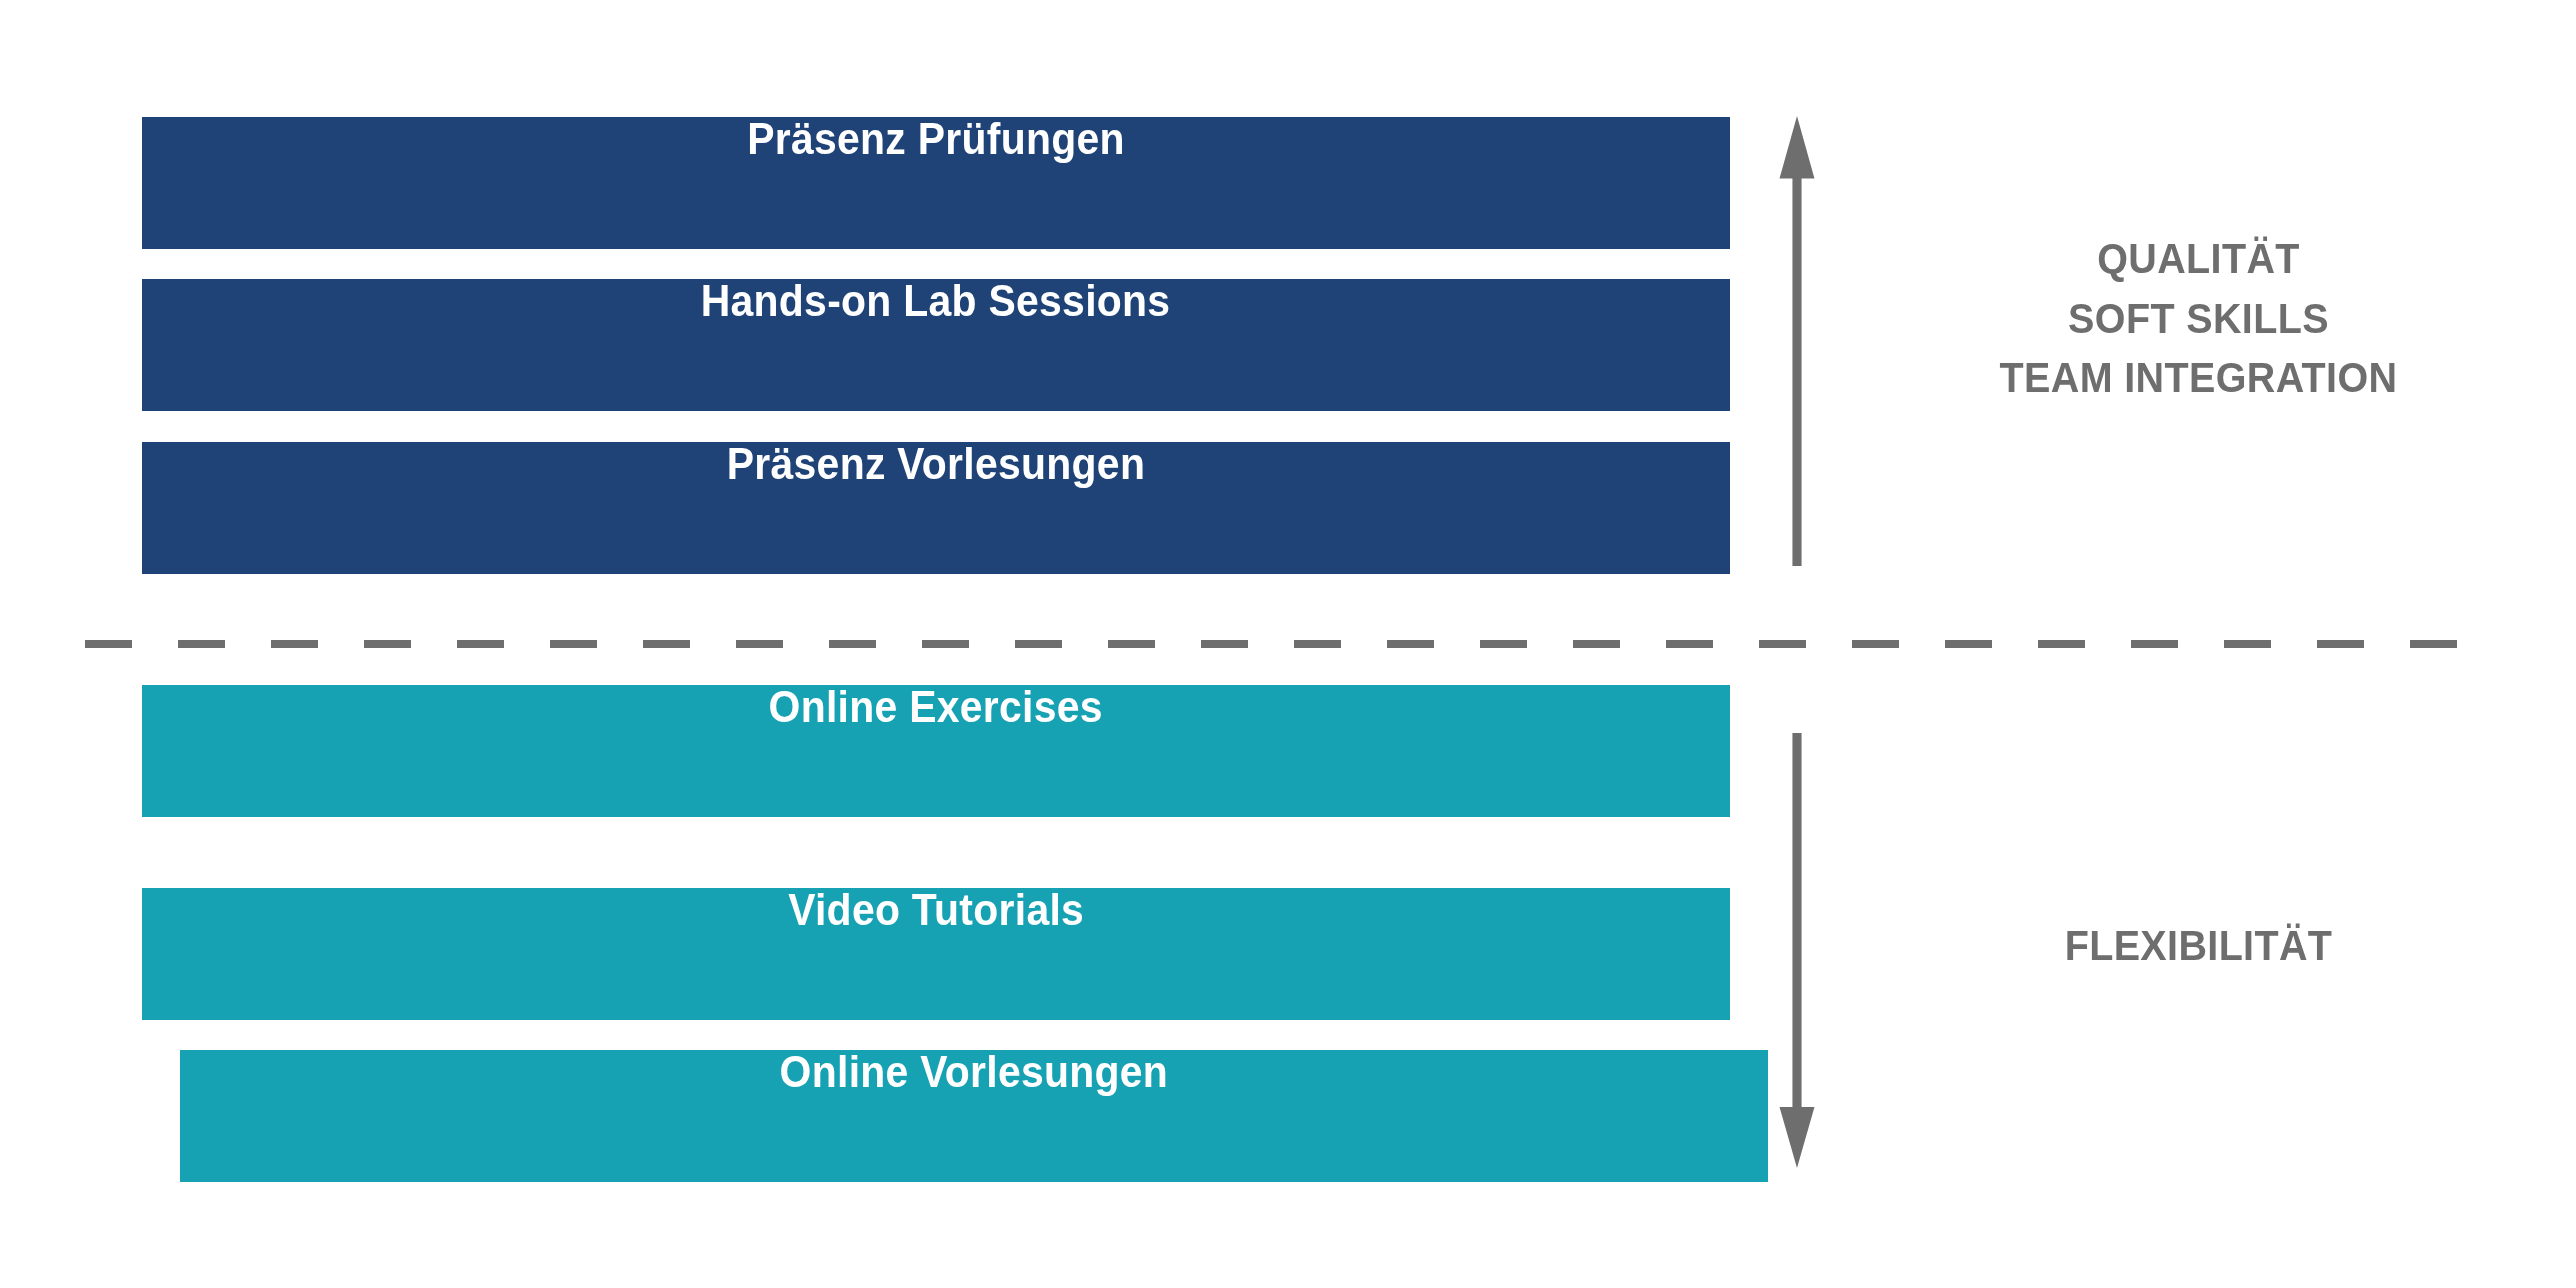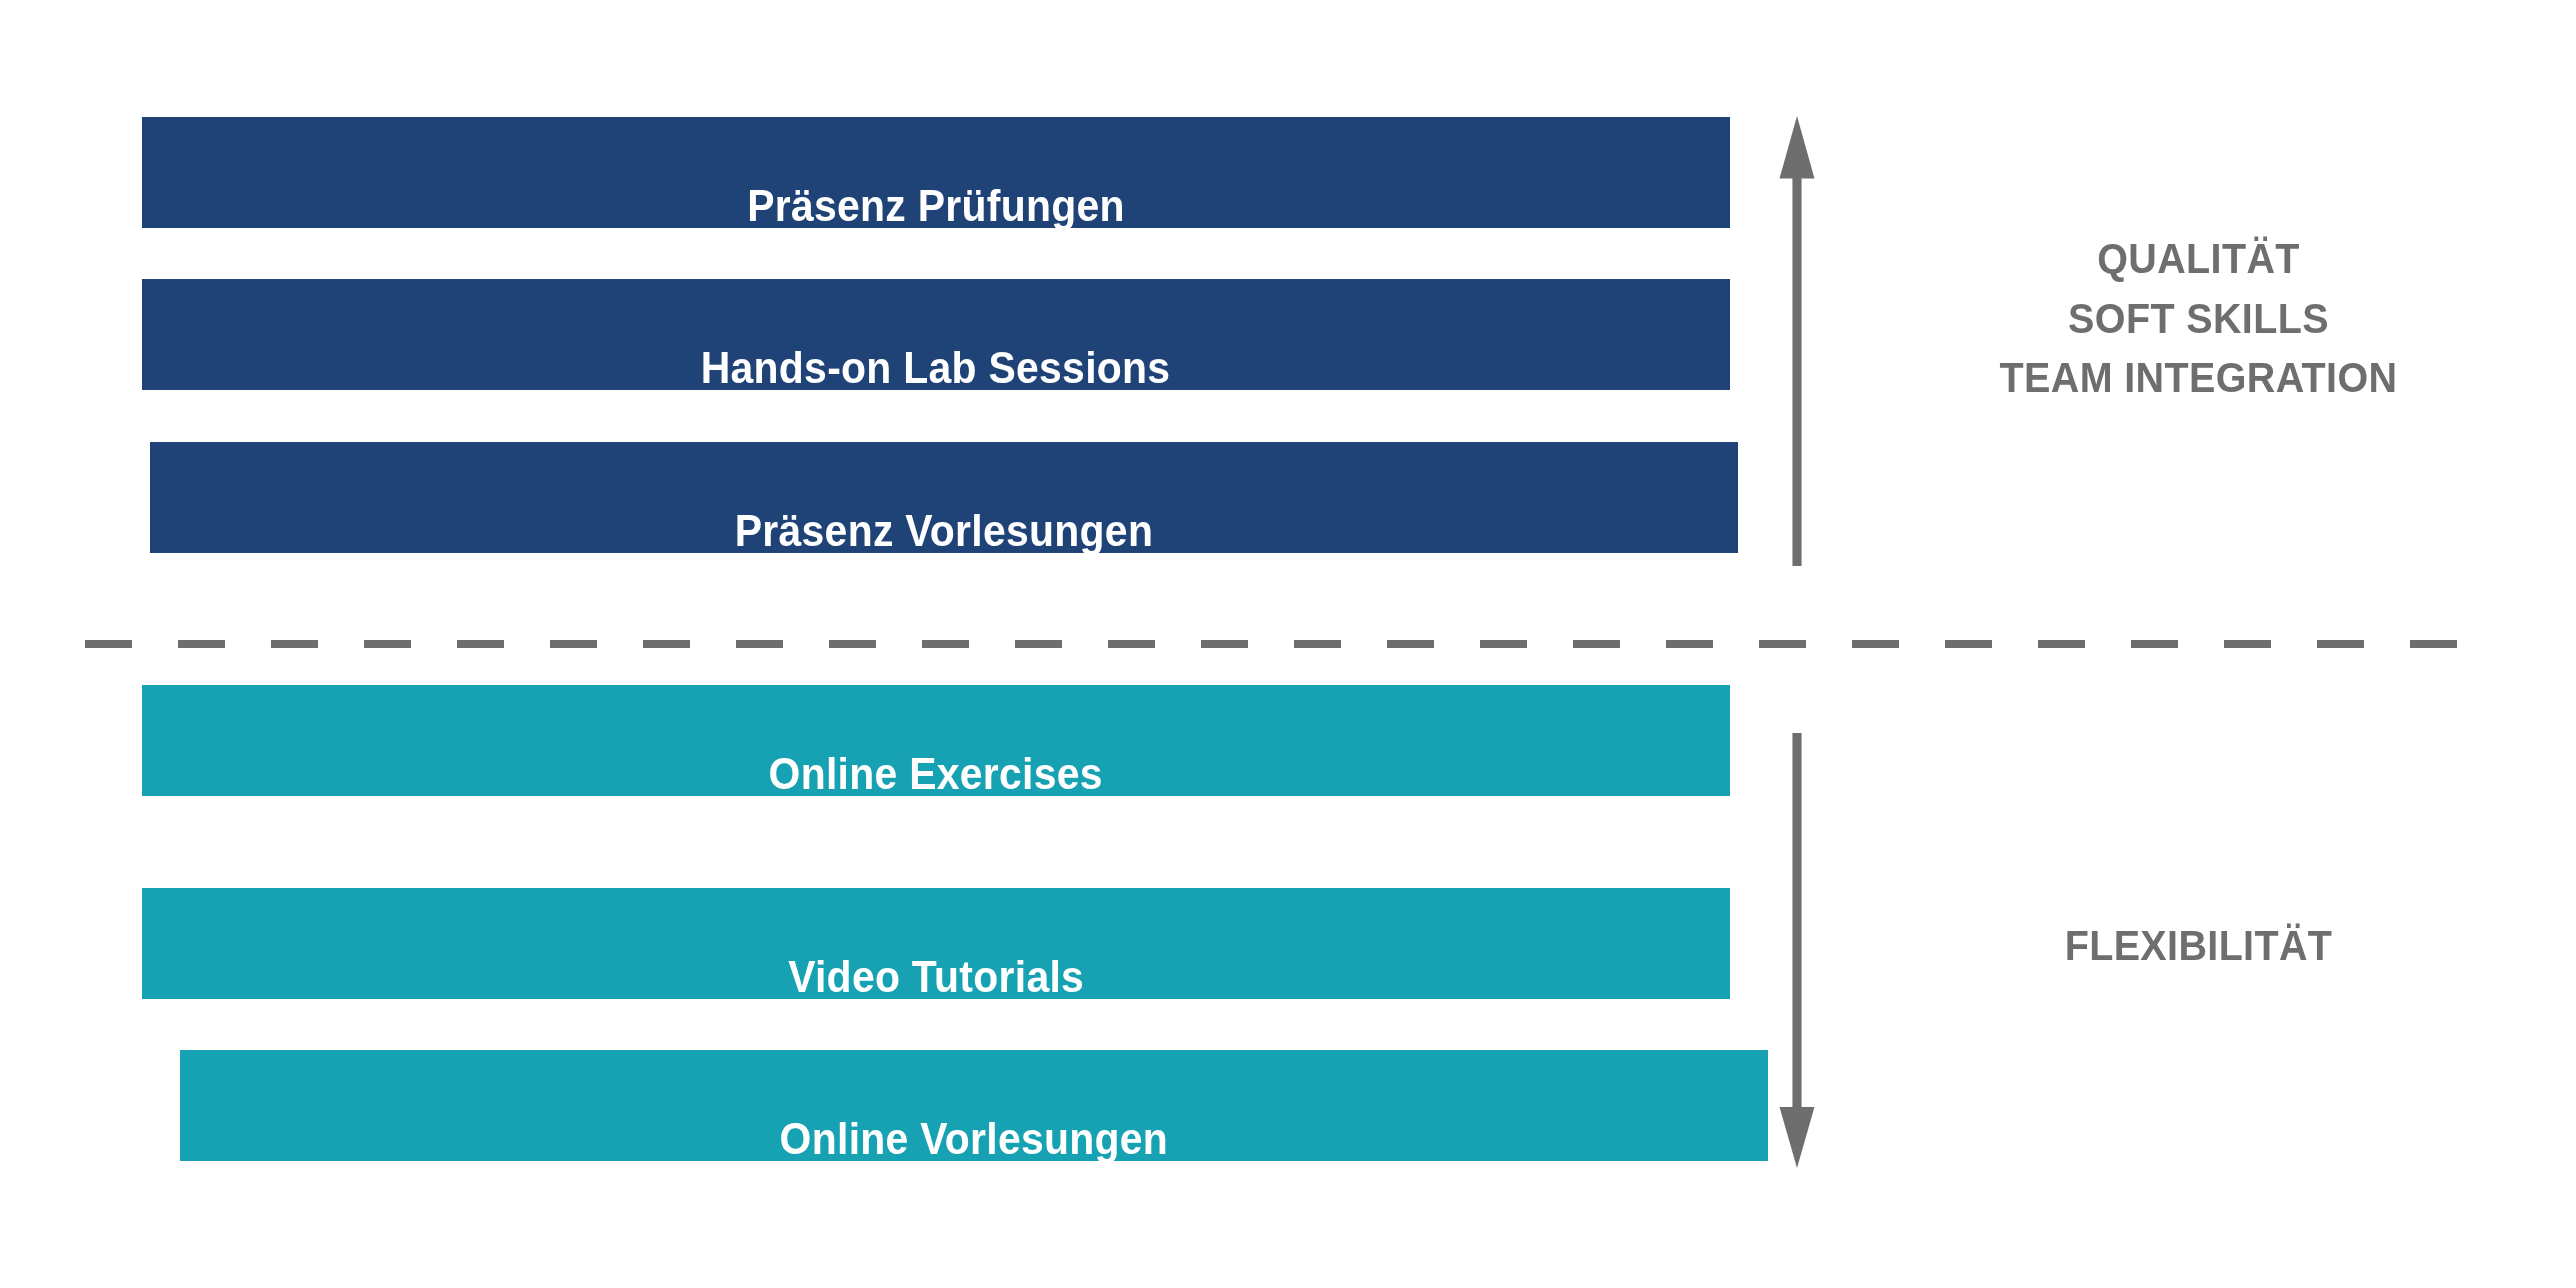--- a/index.html
+++ b/index.html
@@ -16,42 +16,42 @@
     height: 1288px;
     background: #ffffff;
     overflow: hidden;
   }
 
   
   .bar {
     position: absolute;
     left: 142px;
     width: 1588px;
-    height: 111px;
+    height: 132px;
     display: flex;
-    align-items: flex-end;
+    align-items: flex-start;
     justify-content: center;
     box-sizing: border-box;
   }
   .bar-label {
     color: #ffffff;
     font-family: "Liberation Sans Narrow", "Liberation Sans", sans-serif;
     font-weight: bold;
     font-size: 44px;
     letter-spacing: 0.3px;
     line-height: 1;
     white-space: nowrap;
     transform: scaleX(0.93);
   }
   .bar.presence { background: #1F4377; }
   .bar.online   { background: #17A2B4; }
 
   .bar-p1 { top: 117px; }
   .bar-p2 { top: 264px; margin-top: 15px; }
-  .bar-p3 { top: 442px; margin-left: 8px; }
+  .bar-p3 { top: 442px; }
 
   .bar-o1 { top: 685px; }
   .bar-o2 { top: 888px; }
   .bar-o3 { top: 1050px; margin-left: 38px; }
 
   
   .divider {
     position: absolute;
     left: 85px;
     top: 640px;

